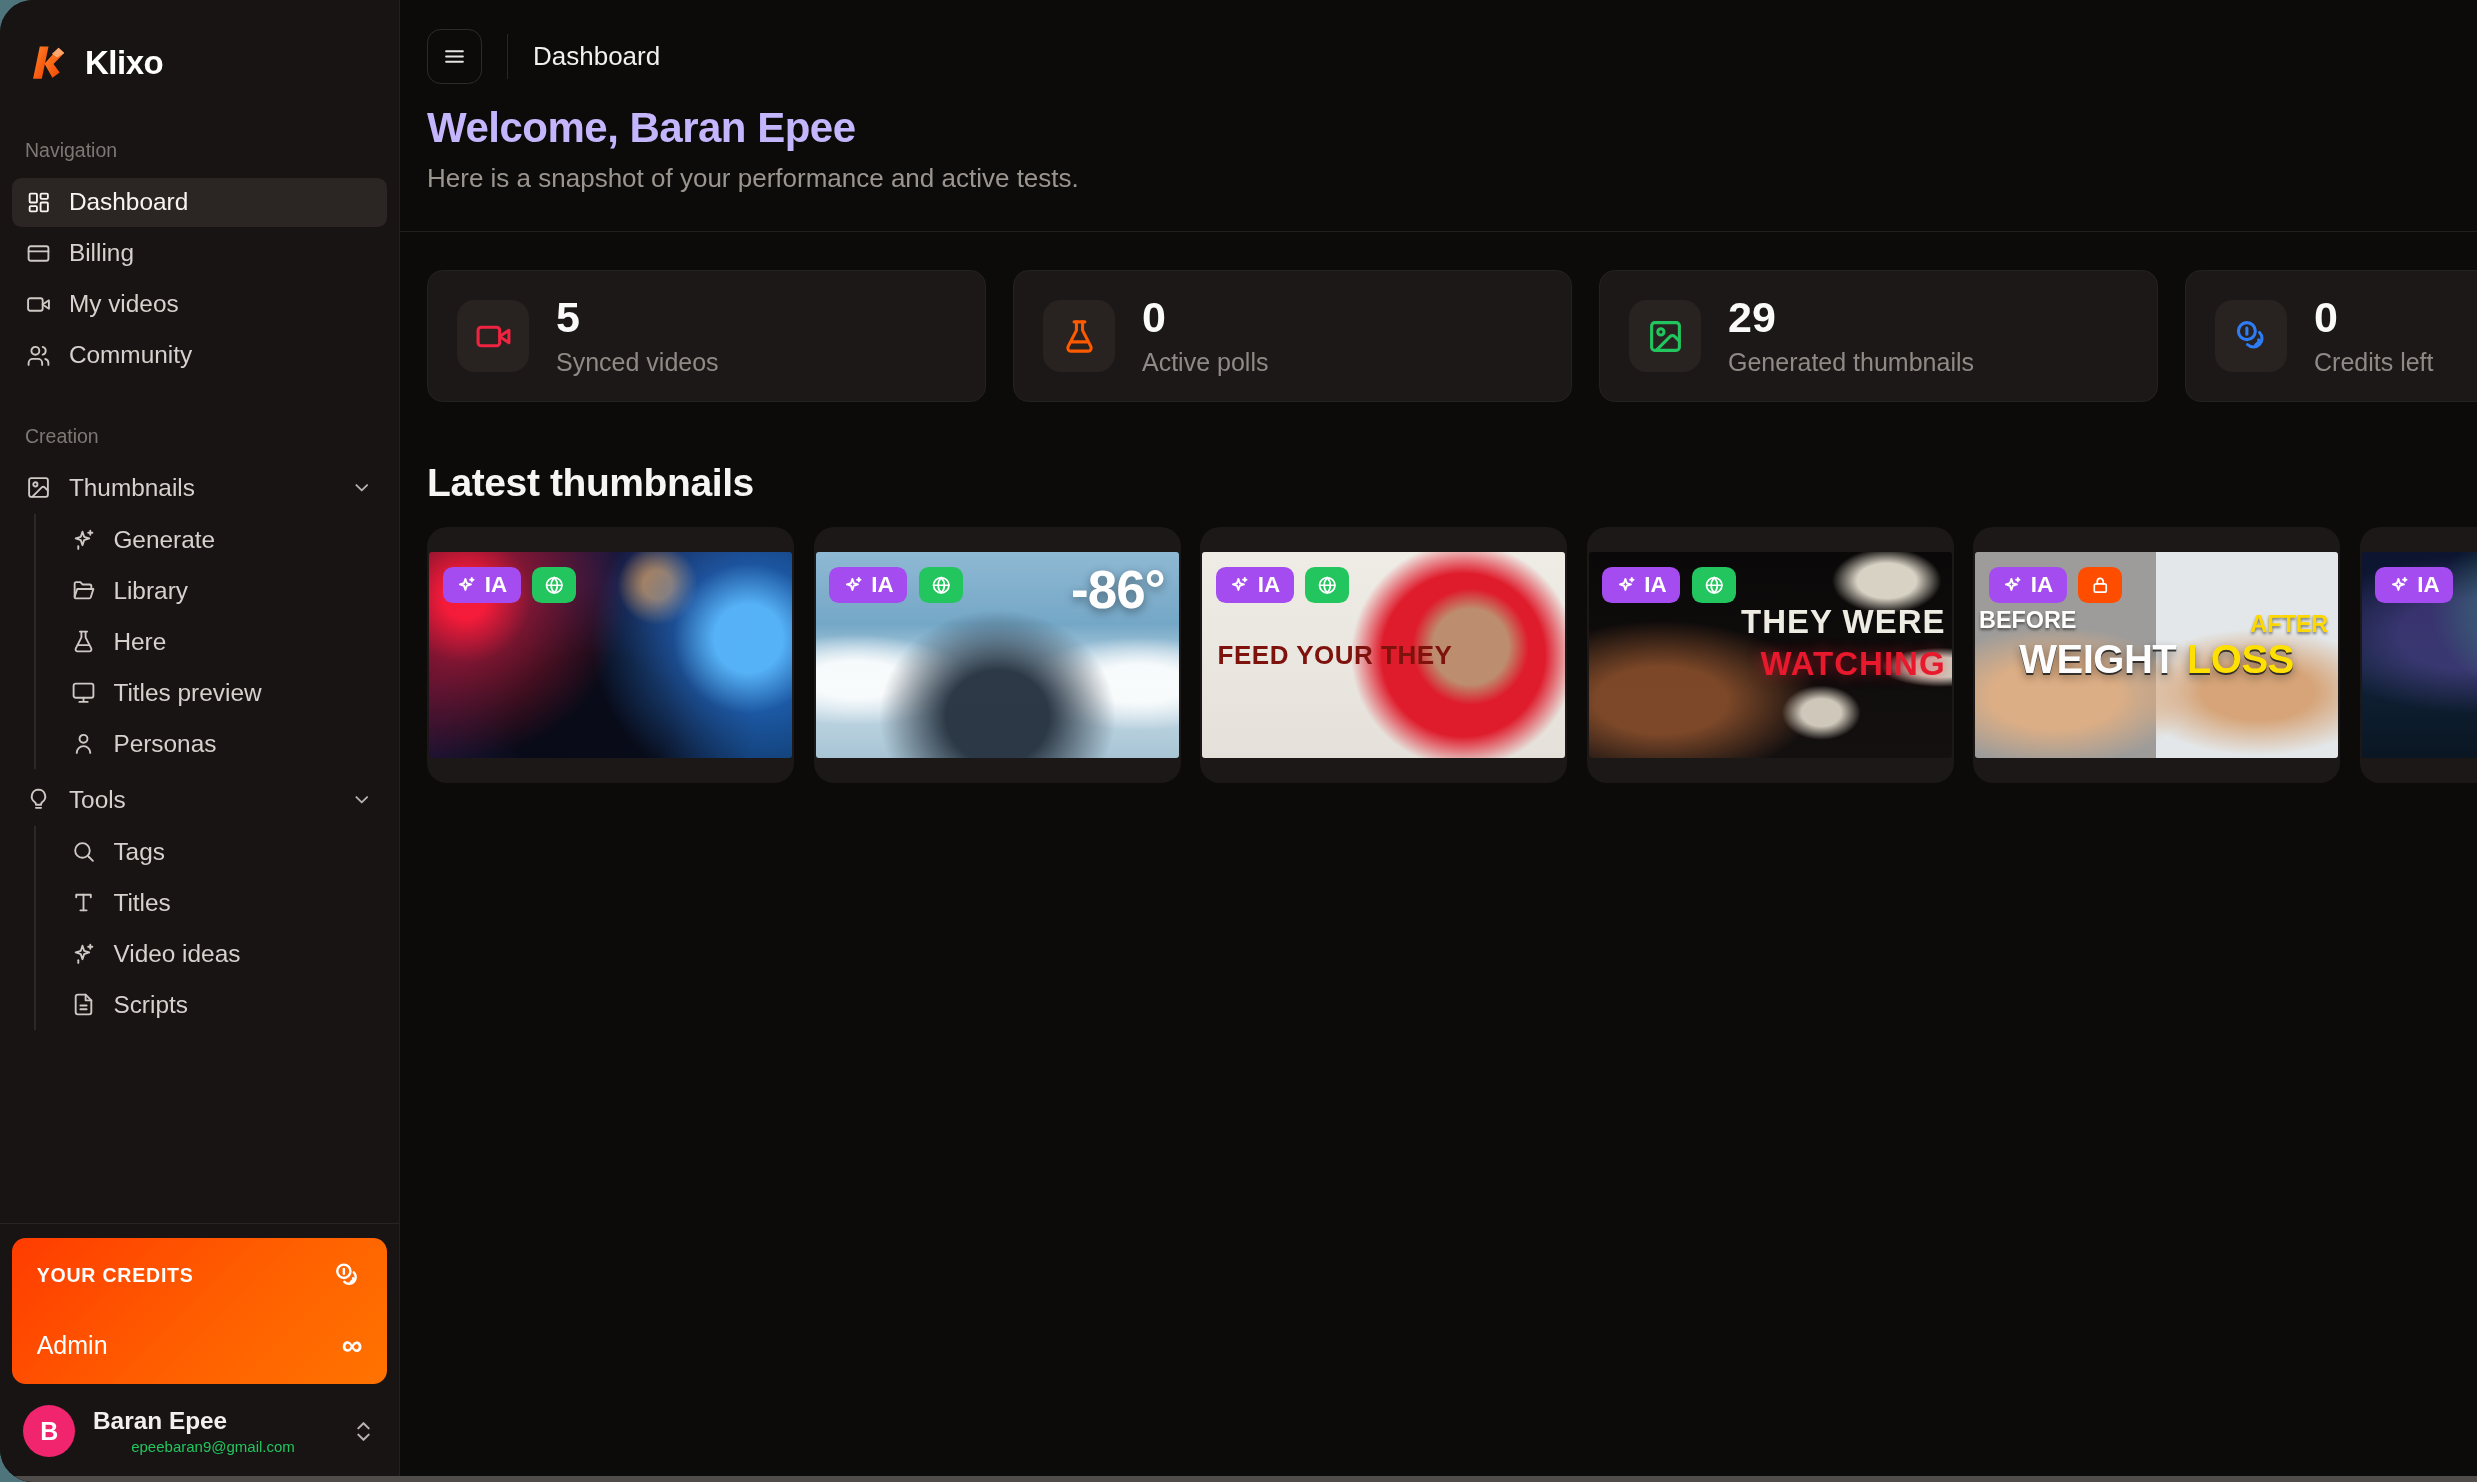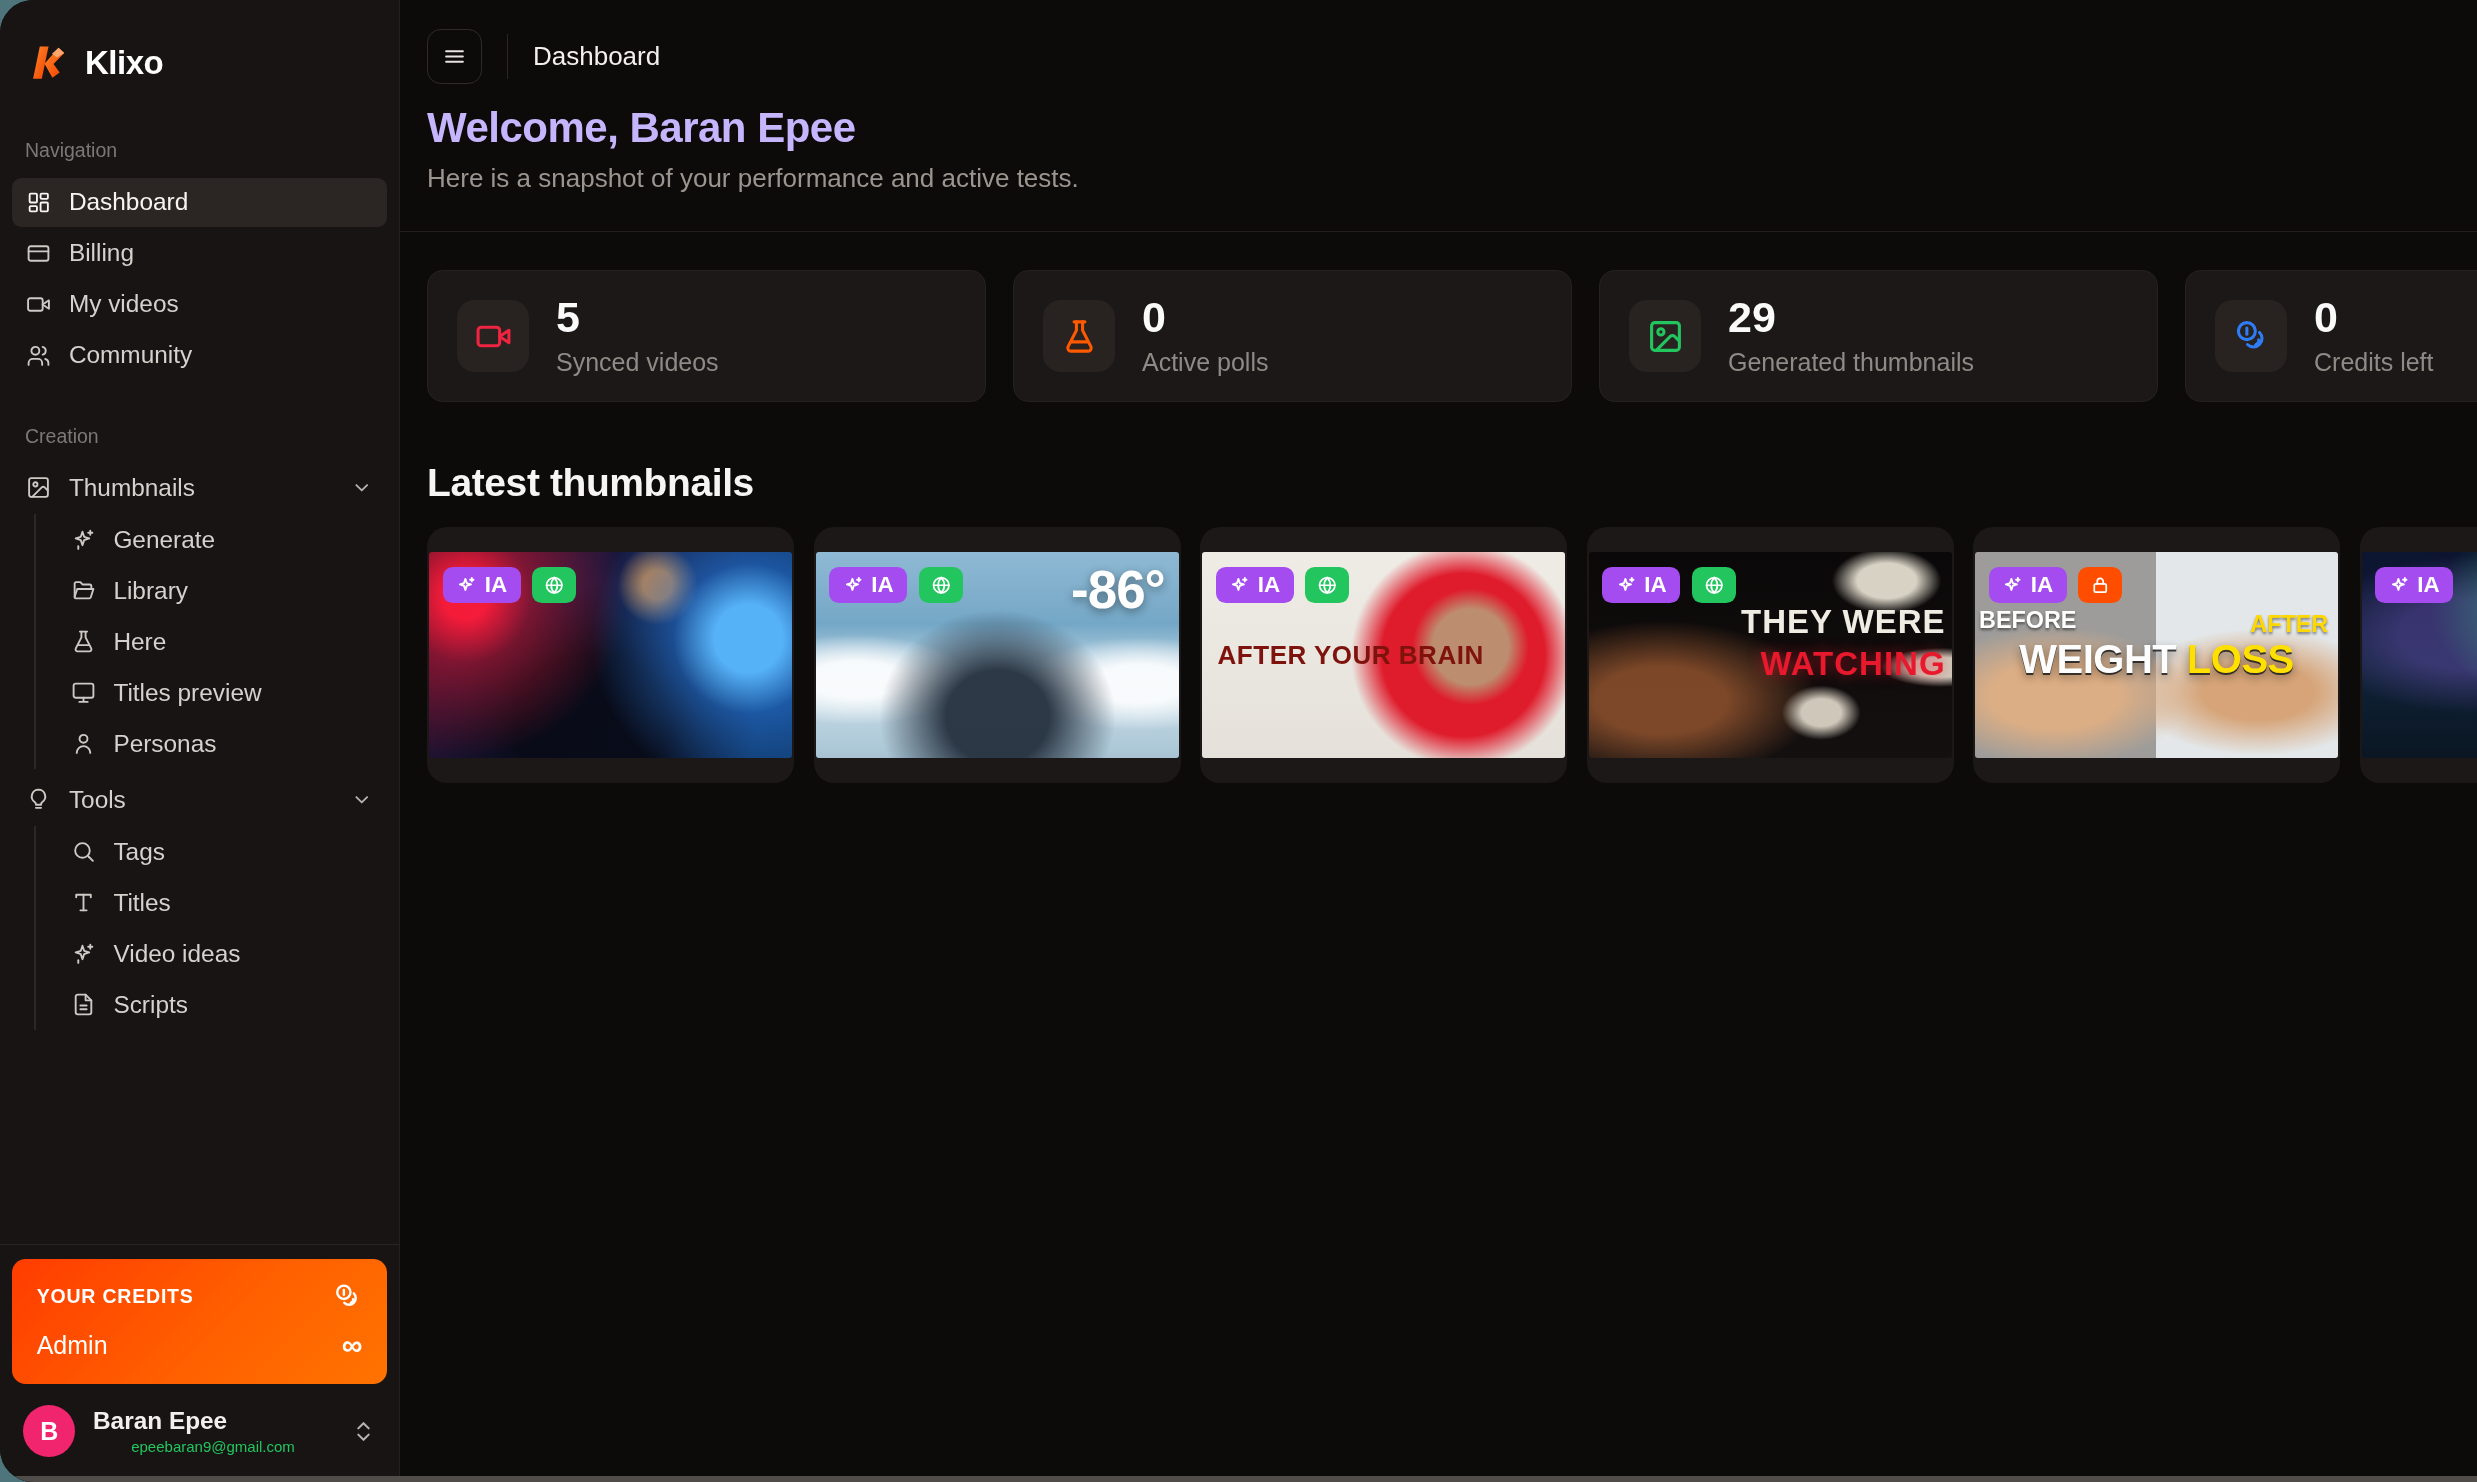--- a/index.html
+++ b/index.html
@@ -23,21 +23,21 @@
   .nav-item .grow{flex:1;}
   .nav-item .chev{width:21.5px;height:21.5px;stroke:#b9b3af;flex:0 0 21.5px;}
   .subnav{margin:2px 11.7px 5.9px 34px;border-left:2px solid #2c2826;padding-left:25px;}
   .subnav .nav-item{margin:0;padding:0 9.8px;height:51px;}
   .sidebar-footer{border-top:1px solid #282423;padding:13.7px 11.7px 0 11.7px;}
   .credits-box{border-radius:13.7px;background:linear-gradient(135deg,#ff3c00 0%,#ff5f00 55%,#ff7300 100%);
     padding:23.4px 25px;color:#fff;cursor:pointer;}
   .credits-row{display:flex;align-items:center;justify-content:space-between;}
   .credits-title{font-size:19.5px;font-weight:700;letter-spacing:0.8px;}
   .credits-row svg{width:29px;height:29px;stroke:#ffffff;}
-  .credits-plan-row{display:flex;align-items:center;justify-content:space-between;margin-top:20px;}
+  .credits-plan-row{display:flex;align-items:center;justify-content:space-between;margin-top:41px;}
   .credits-plan{font-size:25px;}
   .credits-amount{font-size:29px;font-weight:700;line-height:1;}
   .user-row{display:flex;align-items:center;gap:17.6px;padding:21.5px 11.7px 25px 11.7px;cursor:pointer;}
   .avatar{width:52px;height:52px;border-radius:50%;background:#f0256d;color:#fff;display:grid;place-items:center;
     font-size:25px;font-weight:700;flex:0 0 52px;}
   .user-meta{flex:1;min-width:0;}
   .user-name{font-size:24.4px;font-weight:700;color:#f2efed;}
   .user-email{font-size:15px;color:#22c55e;margin-top:2.9px;text-align:center;}
   .user-row .chev-ud{width:25px;height:25px;stroke:#b9b3af;flex:0 0 25px;}
 
@@ -446,21 +446,21 @@
               <span>IA</span>
             </span>
             <span class="badge globe">
               <svg viewBox="0 0 24 24" stroke-width="2">
                   <circle cx="12" cy="12" r="9"></circle>
                   <path d="M3 12h18"></path>
                   <path d="M12 3a13 13 0 0 1 0 18M12 3a13 13 0 0 0 0 18"></path>
                 </svg>
             </span>
           </div>
-          <span class="ov-feed">AFTER YOUR BRAIN</span>
+          <span class="ov-feed">FEED YOUR THEY</span>
         </div>
       </div>
 
       <div class="thumb-card">
         <div class="thumb-img t4">
           <div class="badges">
             <span class="badge ia">
               <svg viewBox="0 0 24 24" stroke-width="2.2">
                   <path d="M11 4.5 12.6 9.4 17.5 11 12.6 12.6 11 17.5 9.4 12.6 4.5 11 9.4 9.4Z"></path>
                   <path d="M18.5 3.5v4M16.5 5.5h4"></path>

